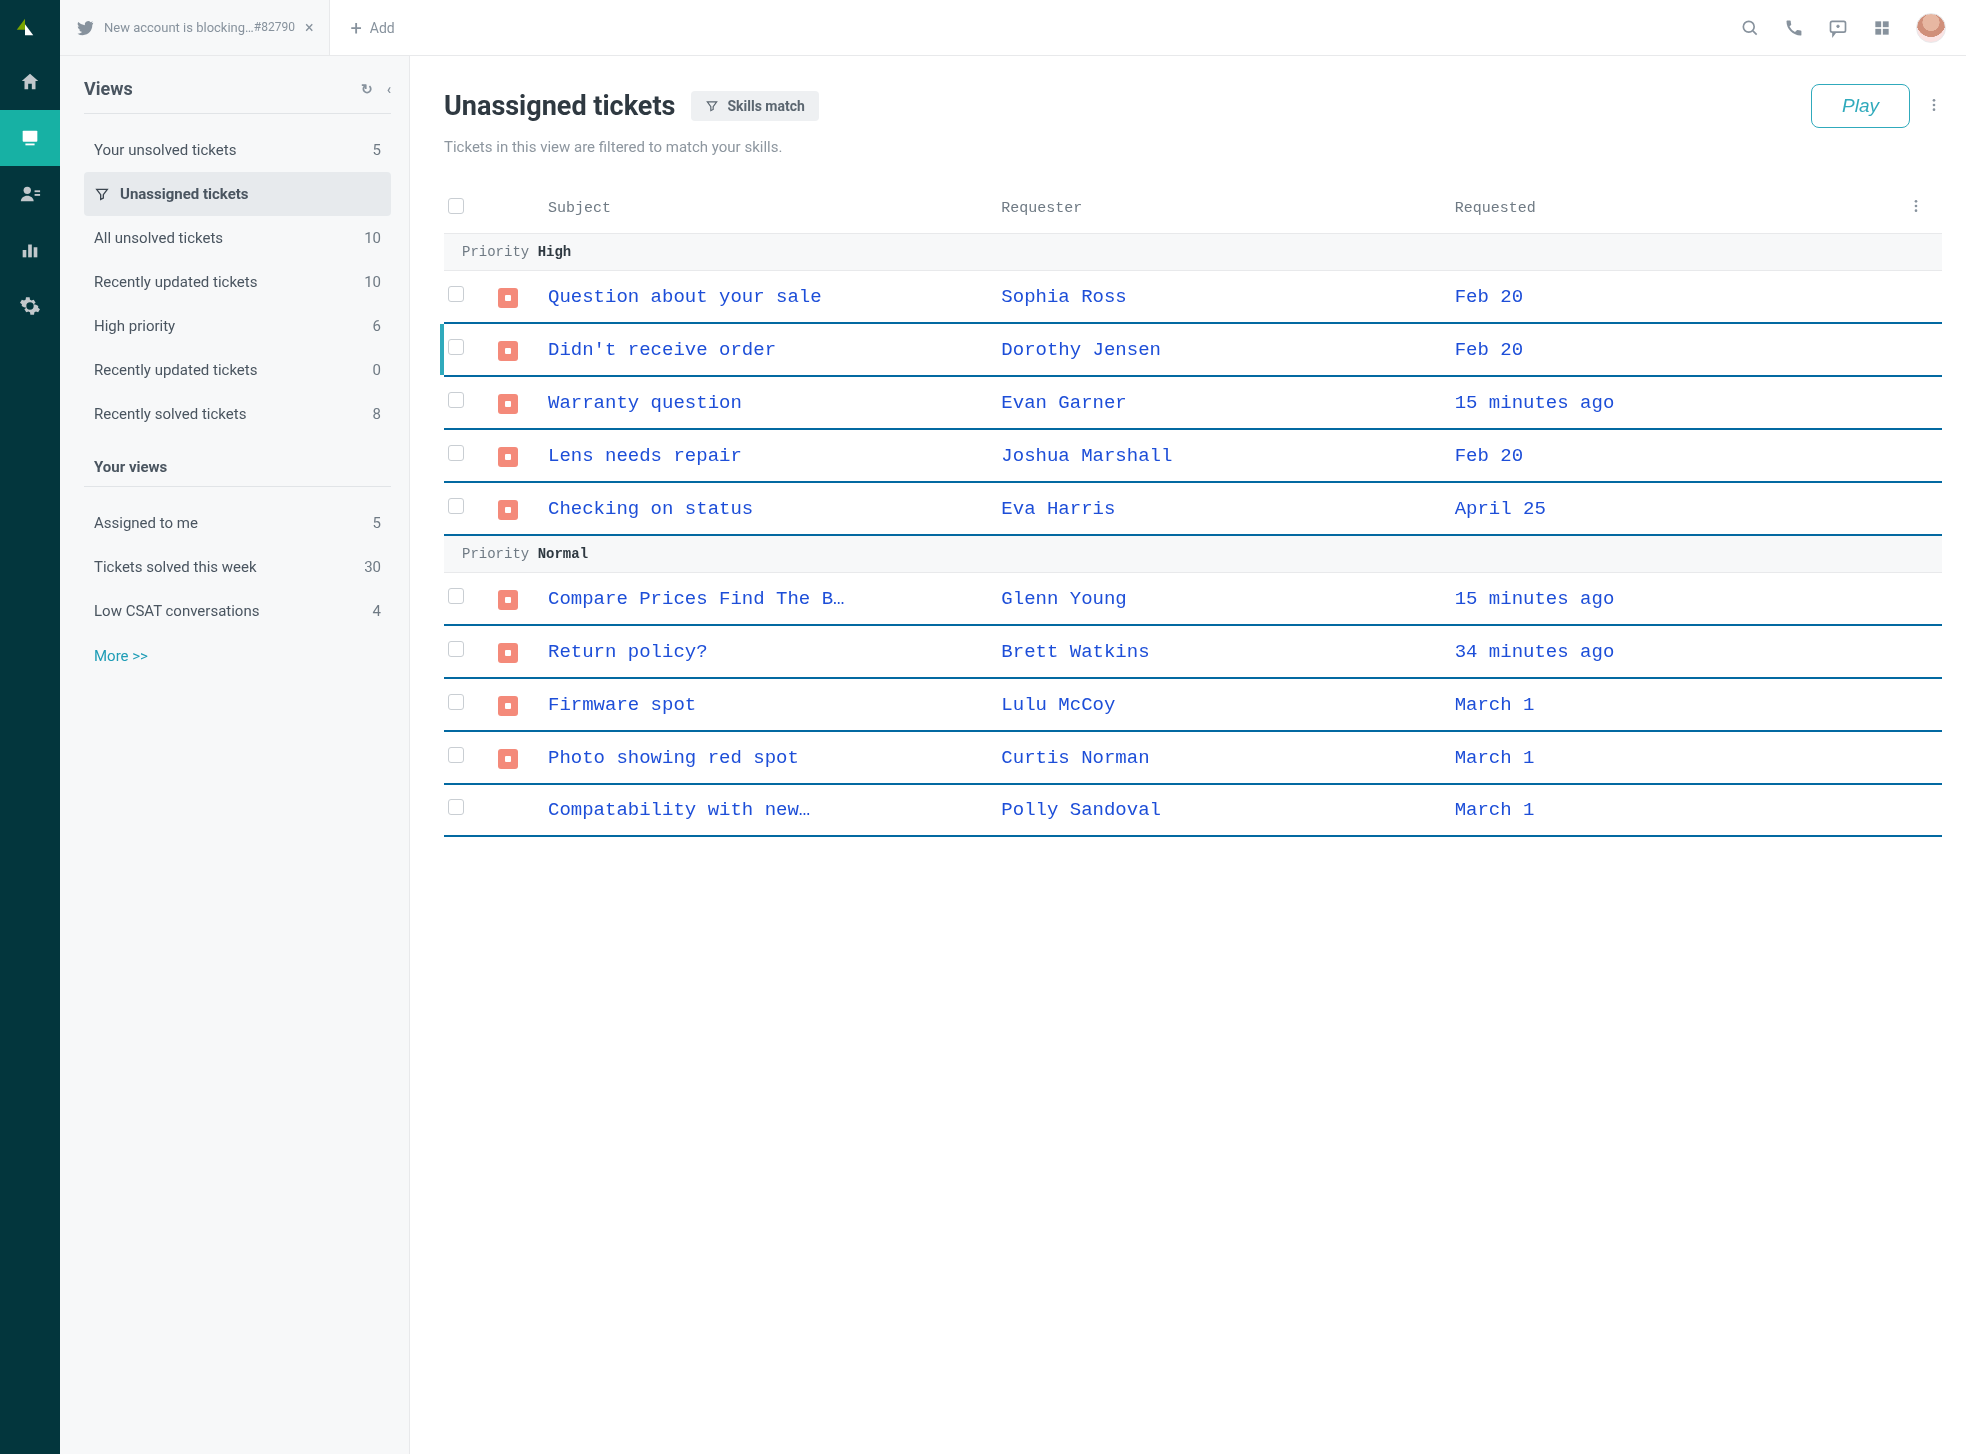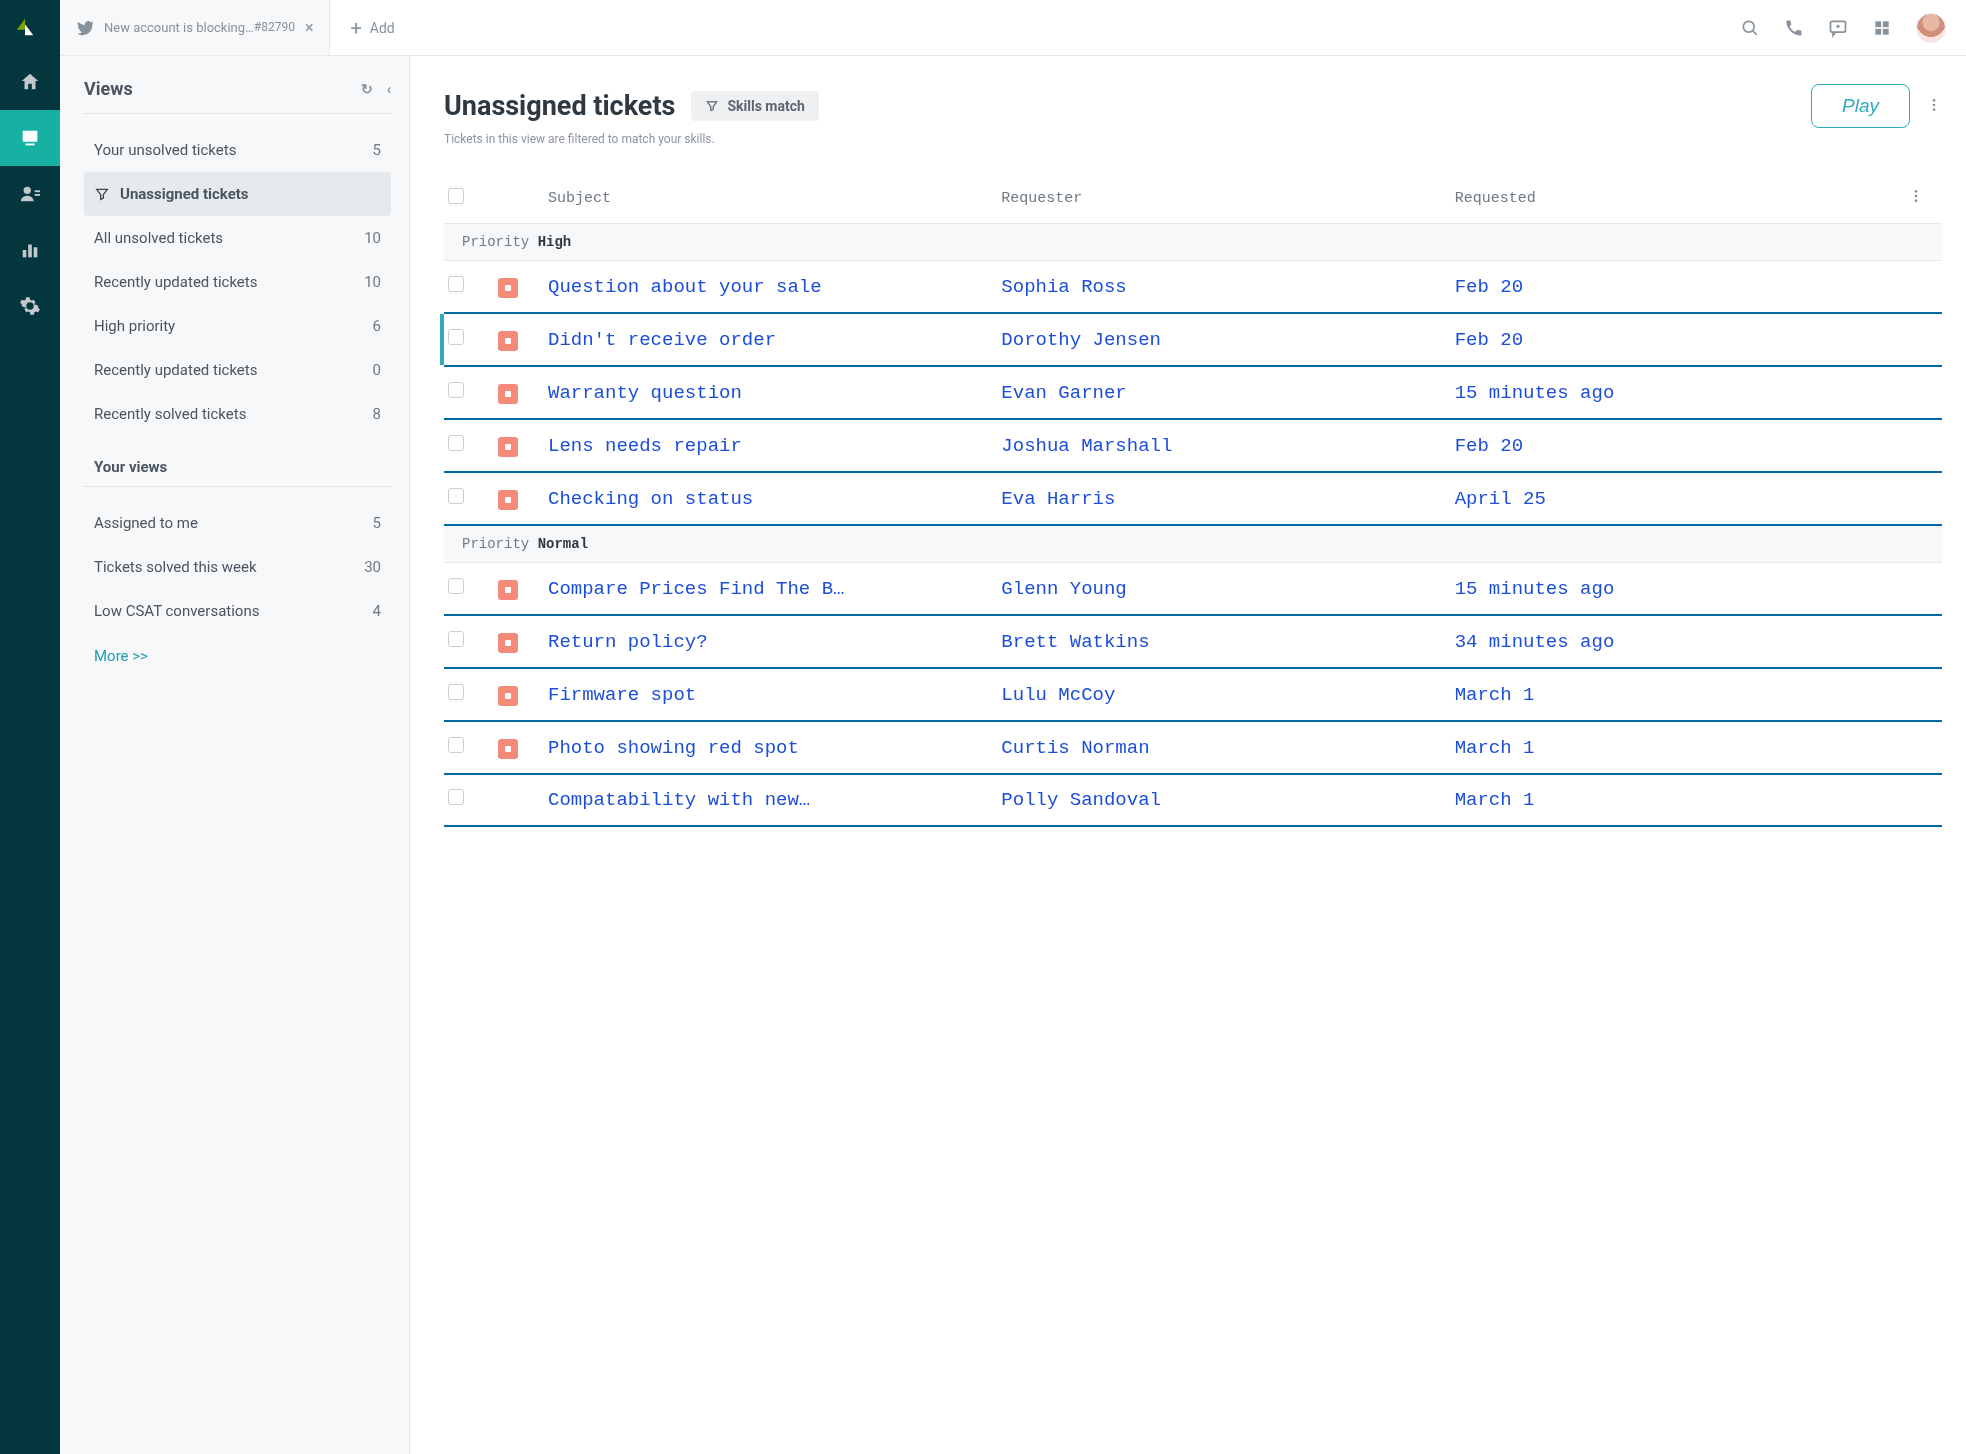--- a/index.html
+++ b/index.html
@@ -144,21 +144,21 @@
   }
   .skills-chip svg { width: 14px; height: 14px; stroke: #5b6670; }
   .header-right { margin-left: auto; display: flex; align-items: center; gap: 16px; }
   .play-btn {
     border: 1px solid #30aabc; color: #30aabc; background: #fff;
     padding: 10px 30px; border-radius: 8px;
     font-size: 19px; cursor: pointer; font-style: italic;
   }
   .kebab { color: #87929d; cursor: pointer; }
   .kebab svg { width: 16px; height: 16px; }
-  .subtitle { color: #8d969f; margin-top: 4px; font-size: 12px; }
+  .subtitle { color: #8d969f; margin-top: 10px; font-size: 15px; }
 
   
   .table { margin-top: 28px; font-family: Liberation Mono, monospace; }
   .thead, .row {
     display: grid;
     grid-template-columns: 50px 50px 1fr 1fr 1fr 30px;
     align-items: center;
     padding: 14px 4px;
   }
   .thead {

